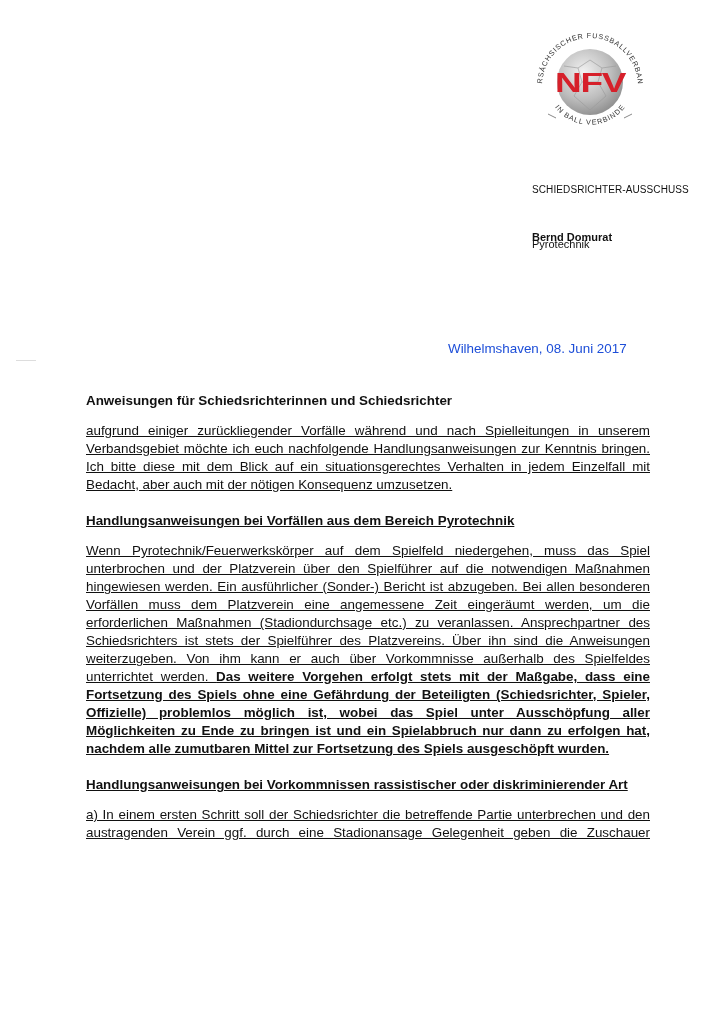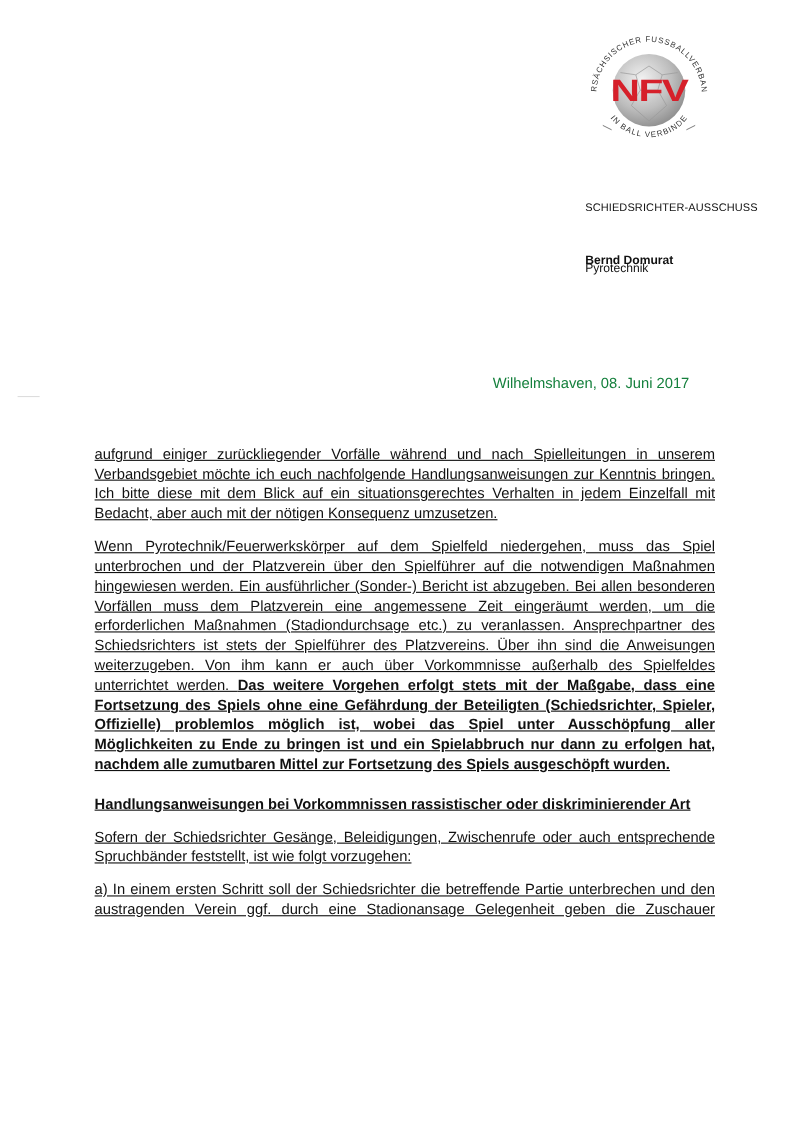--- a/index.html
+++ b/index.html
@@ -60,21 +60,21 @@
       top: 360px;
       width: 20px;
       height: 1px;
       background: #dddddd;
     }
     .place-date {
       position: absolute;
       left: 448px;
       top: 341px;
       font-size: 13.4px;
-      color: #15803d;
+      color: #1d4ed8;
     }
     .content {
       position: absolute;
       left: 86px;
       top: 392px;
       width: 564px;
       font-size: 13.4px;
       line-height: 18px;
     }
     .doc-title {
@@ -138,25 +138,26 @@
 
   <div class="org-unit">SCHIEDSRICHTER-AUSSCHUSS</div>
   <div class="signer-name">Bernd Domurat</div>
   <div class="signer-role">Pyrotechnik</div>
 
   <div class="fold-mark"></div>
 
   <div class="place-date">Wilhelmshaven, 08. Juni 2017</div>
 
   <div class="content">
+    <div class="doc-title">Anweisungen für Schiedsrichterinnen und Schiedsrichter</div>
 
 
     <p class="body-par">aufgrund einiger zurückliegender Vorfälle während und nach Spielleitungen in unserem Verbandsgebiet möchte ich euch nachfolgende Handlungsanweisungen zur Kenntnis bringen. Ich bitte diese mit dem Blick auf ein situationsgerechtes Verhalten in jedem Einzelfall mit Bedacht, aber auch mit der nötigen Konsequenz umzusetzen.</p>
 
+    <div class="section-heading">Handlungsanweisungen bei Vorfällen aus dem Bereich Pyrotechnik</div>
     <p class="body-par par-first"><span>Wenn Pyrotechnik/Feuerwerkskörper auf dem Spielfeld niedergehen, muss das Spiel unterbrochen und der Platzverein über den Spielführer auf die notwendigen Maßnahmen hingewiesen werden. Ein ausführlicher (Sonder-) Bericht ist abzugeben. Bei allen besonderen Vorfällen muss dem Platzverein eine angemessene Zeit eingeräumt werden, um die erforderlichen Maßnahmen (Stadiondurchsage etc.) zu veranlassen. Ansprechpartner des Schiedsrichters ist stets der Spielführer des Platzvereins. Über ihn sind die Anweisungen weiterzugeben. Von ihm kann er auch über Vorkommnisse außerhalb des Spielfeldes unterrichtet werden. </span><span class="bold">Das weitere Vorgehen erfolgt stets mit der Maßgabe, dass eine Fortsetzung des Spiels ohne eine Gefährdung der Beteiligten (Schiedsrichter, Spieler, Offizielle) problemlos möglich ist, wobei das Spiel unter Ausschöpfung aller Möglichkeiten zu Ende zu bringen ist und ein Spielabbruch nur dann zu erfolgen hat, nachdem alle zumutbaren Mittel zur Fortsetzung des Spiels ausgeschöpft wurden.</span></p>
 
     <div class="section-heading">Handlungsanweisungen bei Vorkommnissen rassistischer oder diskriminierender Art</div>
 
-    <p class="body-par par-first">Sofern der Schiedsrichter Gesänge, Beleidigungen, Zwischenrufe oder auch entsprechende Spruchbänder feststellt, ist wie folgt vorzugehen:</p>
     <p class="body-par" style="text-align-last: justify;">a) In einem ersten Schritt soll der Schiedsrichter die betreffende Partie unterbrechen und den austragenden Verein ggf. durch eine Stadionansage Gelegenheit geben die Zuschauer</p>
   </div>
 
 </div>
 
 </body></html>

